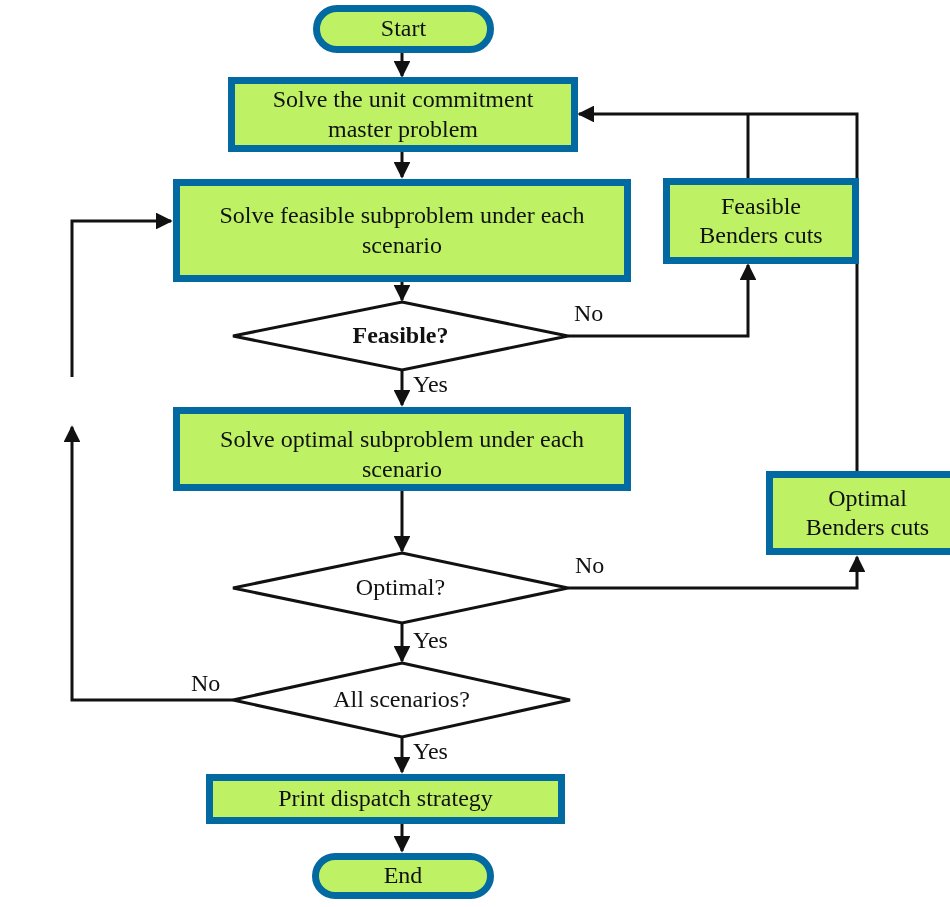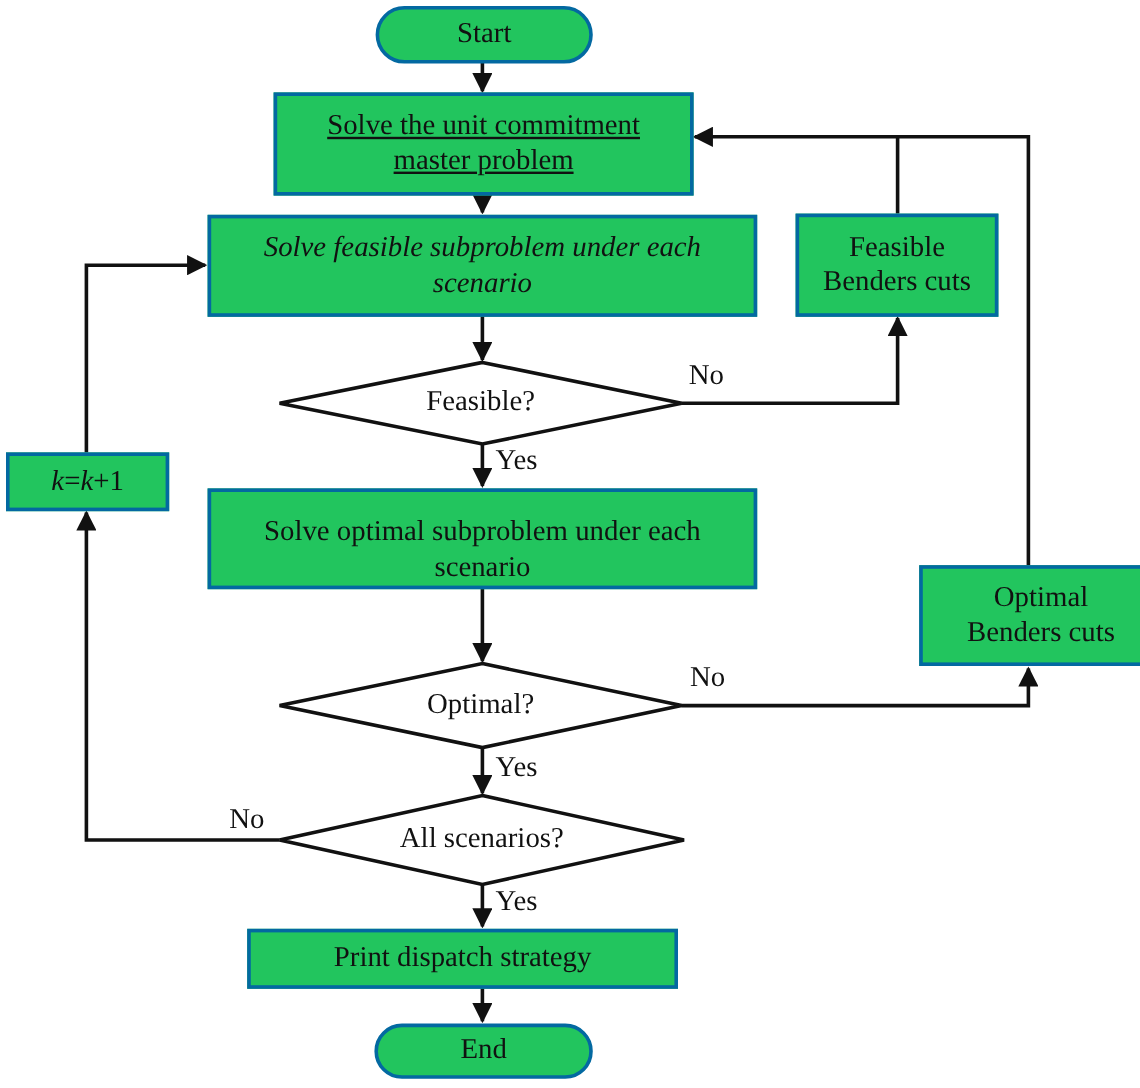--- a/index.html
+++ b/index.html
@@ -28,22 +28,22 @@
     stroke-width: 3;
   }
   #connectors polygon.diamond {
     fill: #ffffff;
     stroke: #111111;
     stroke-width: 3;
   }
   .node {
     position: absolute;
     box-sizing: border-box;
-    border: 3px solid #0369a1;
-    background: #22c55e;
+    border: 7px solid #0369a1;
+    background: #bef264;
     display: flex;
     flex-direction: column;
     align-items: center;
     justify-content: center;
     text-align: center;
     font-size: 24px;
     line-height: 1.22;
     z-index: 2;
   }
   .stadium {
@@ -98,58 +98,55 @@
 
     <polygon class="diamond" points="402,302 568,336 402,370 233,336"></polygon>
     <polygon class="diamond" points="402,553 568,588 402,623 233,588"></polygon>
     <polygon class="diamond" points="402,663 570,700 402,737 233,700"></polygon>
   </svg>
 
   <div class="node stadium" style="left:313px; top:5px; width:181px; height:48px;">
     <span class="line">Start</span>
   </div>
 
-  <div class="node" style="left:228px; top:77px; width:350px; height:86px;text-decoration:underline;">
+  <div class="node" style="left:228px; top:77px; width:350px; height:75px;">
     <span class="line">Solve the unit commitment</span>
     <span class="line">master problem</span>
   </div>
 
-  <div class="node" style="left:173px; top:179px; width:458px; height:85px;font-style:italic;">
+  <div class="node" style="left:173px; top:179px; width:458px; height:103px;">
     <span class="line">Solve feasible subproblem under each</span>
     <span class="line">scenario</span>
   </div>
 
   <div class="node" style="left:173px; top:407px; width:458px; height:84px;justify-content:flex-end;">
     <span class="line">Solve optimal subproblem under each</span>
     <span class="line">scenario</span>
   </div>
 
   <div class="node" style="left:206px; top:774px; width:359px; height:50px;text-align:right;">
     <span class="line">Print dispatch strategy</span>
   </div>
 
   <div class="node stadium" style="left:312px; top:853px; width:182px; height:46px;text-align:center;">
     <span class="line">End</span>
   </div>
 
-  <div class="node" style="left:5px; top:377px; width:136px; height:49px;">
-    <span class="line"><span class="em">k</span><span>=</span><span class="em">k</span><span>+1</span></span>
-  </div>
 
-  <div class="node" style="left:663px; top:178px; width:169px; height:86px;">
+  <div class="node" style="left:663px; top:178px; width:196px; height:86px;">
     <span class="line">Feasible</span>
     <span class="line">Benders cuts</span>
   </div>
 
   <div class="node" style="left:766px; top:471px; width:203px; height:84px;">
     <span class="line">Optimal</span>
     <span class="line">Benders cuts</span>
   </div>
 
-  <div class="diamond-label" style="left:233px; top:322px; width:335px;">Feasible?</div>
+  <div class="diamond-label" style="left:233px; top:322px; width:335px;font-weight:bold;">Feasible?</div>
   <div class="diamond-label" style="left:233px; top:574px; width:335px;text-align:center;">Optimal?</div>
   <div class="diamond-label" style="left:233px; top:686px; width:337px;">All scenarios?</div>
 
   <span class="edge-label" style="left:574px; top:300px;">No</span>
   <span class="edge-label" style="left:413px; top:371px;">Yes</span>
   <span class="edge-label" style="left:575px; top:552px;">No</span>
   <span class="edge-label" style="left:413px; top:627px;">Yes</span>
   <span class="edge-label" style="left:191px; top:670px;">No</span>
   <span class="edge-label" style="left:413px; top:738px;">Yes</span>
 

